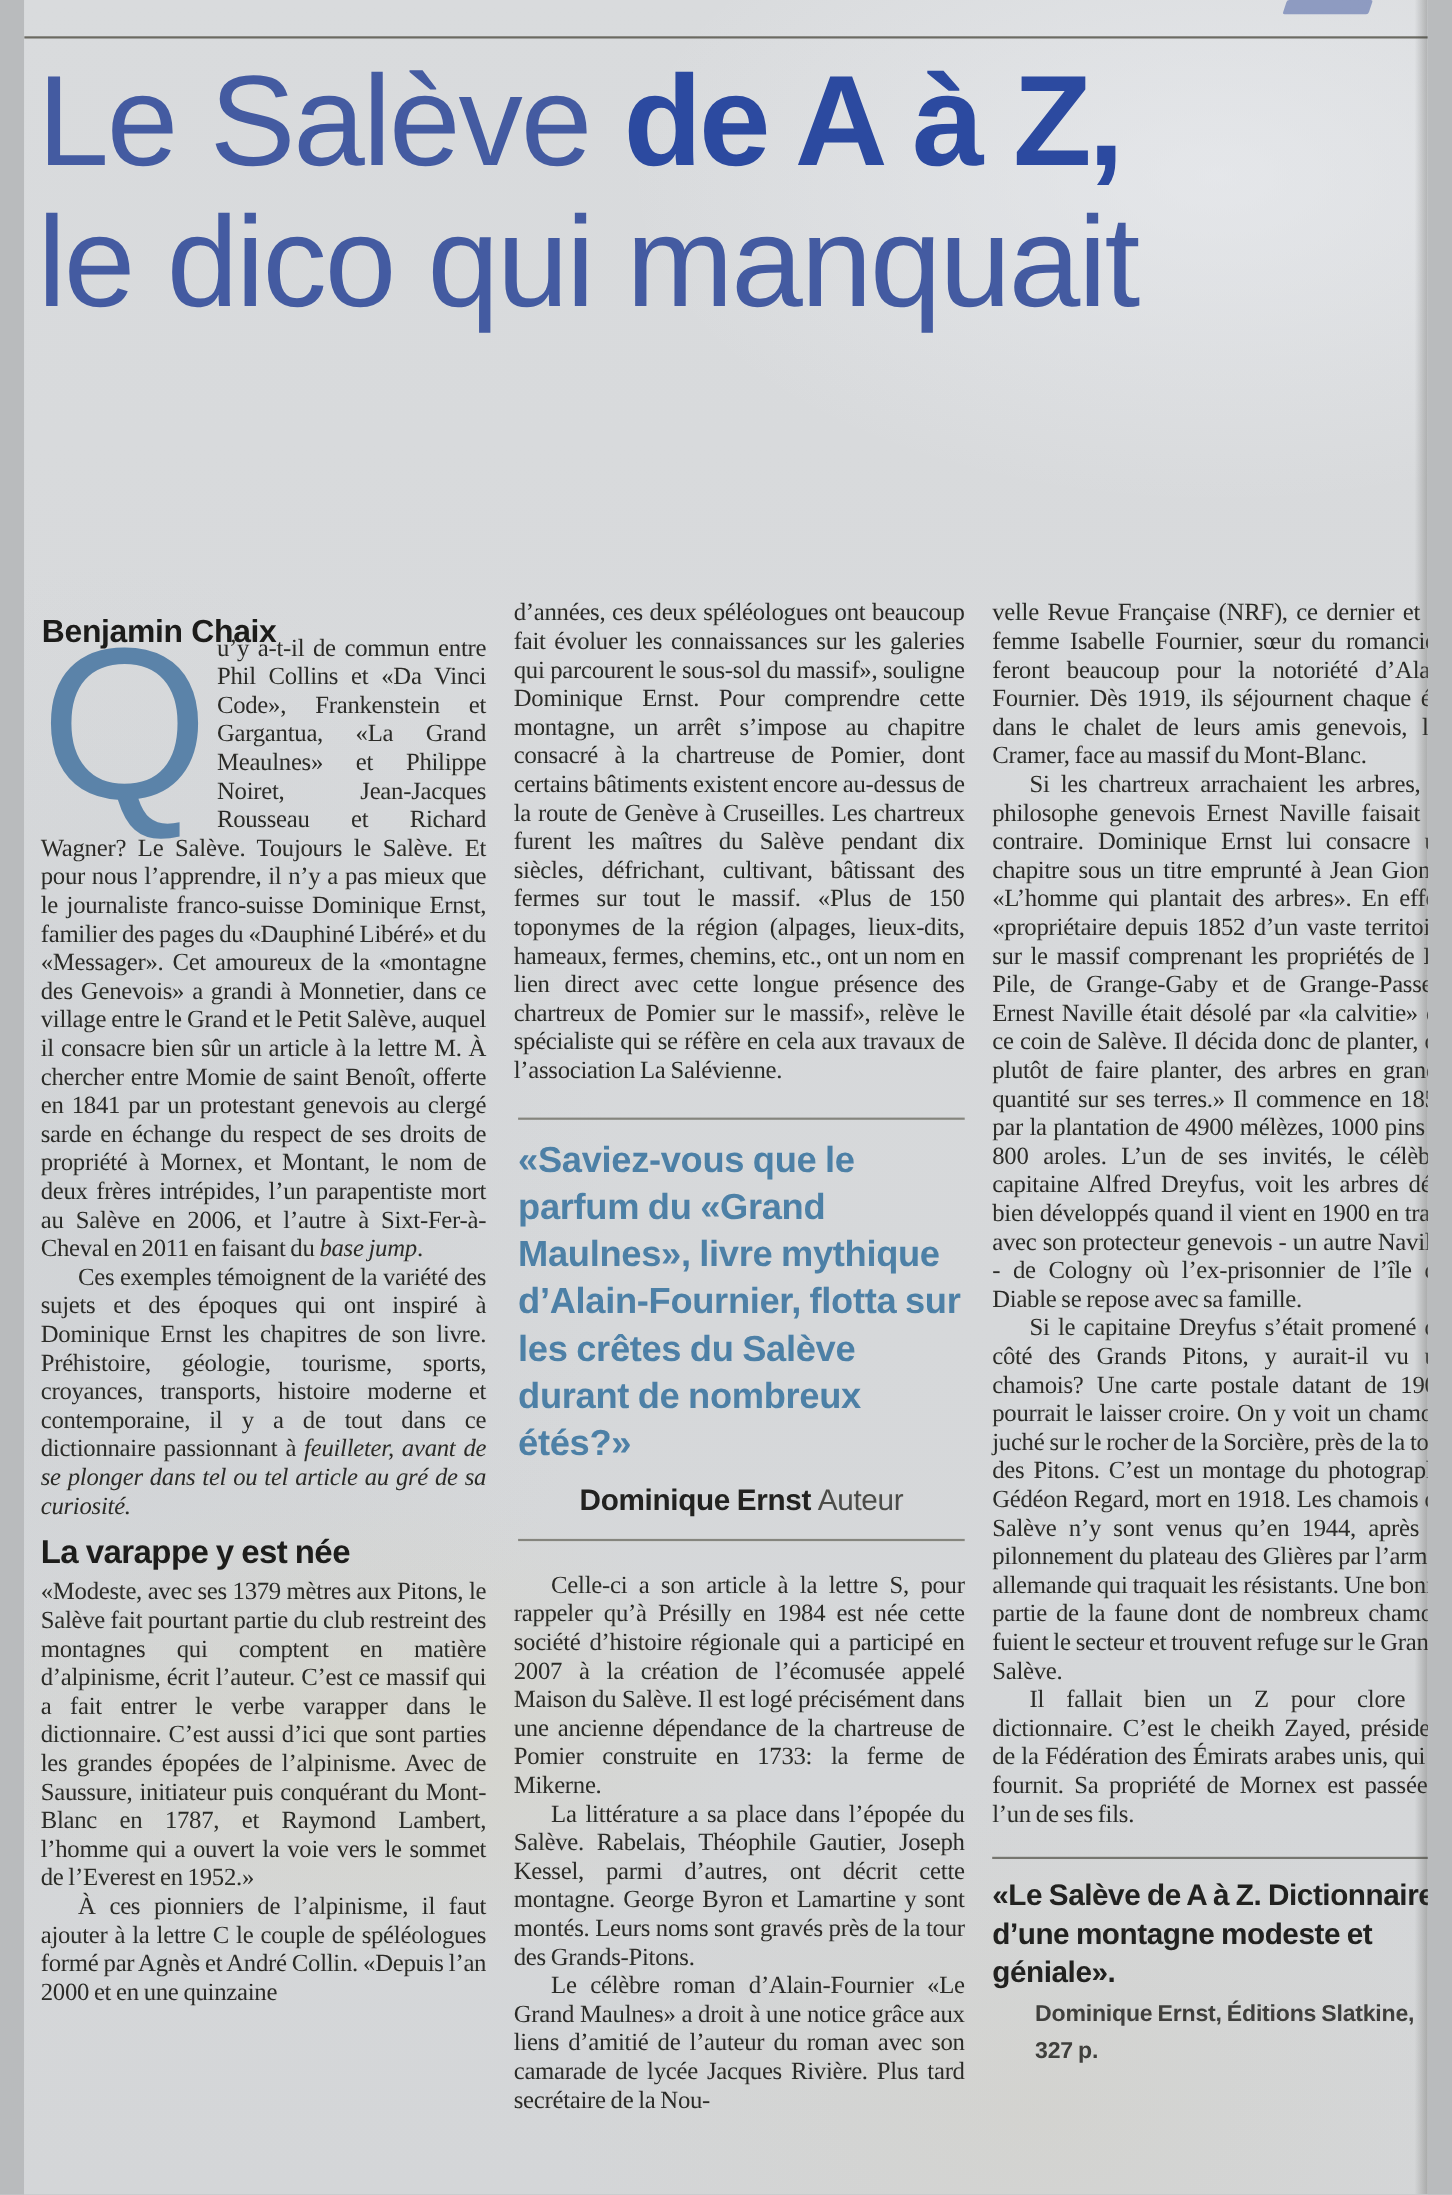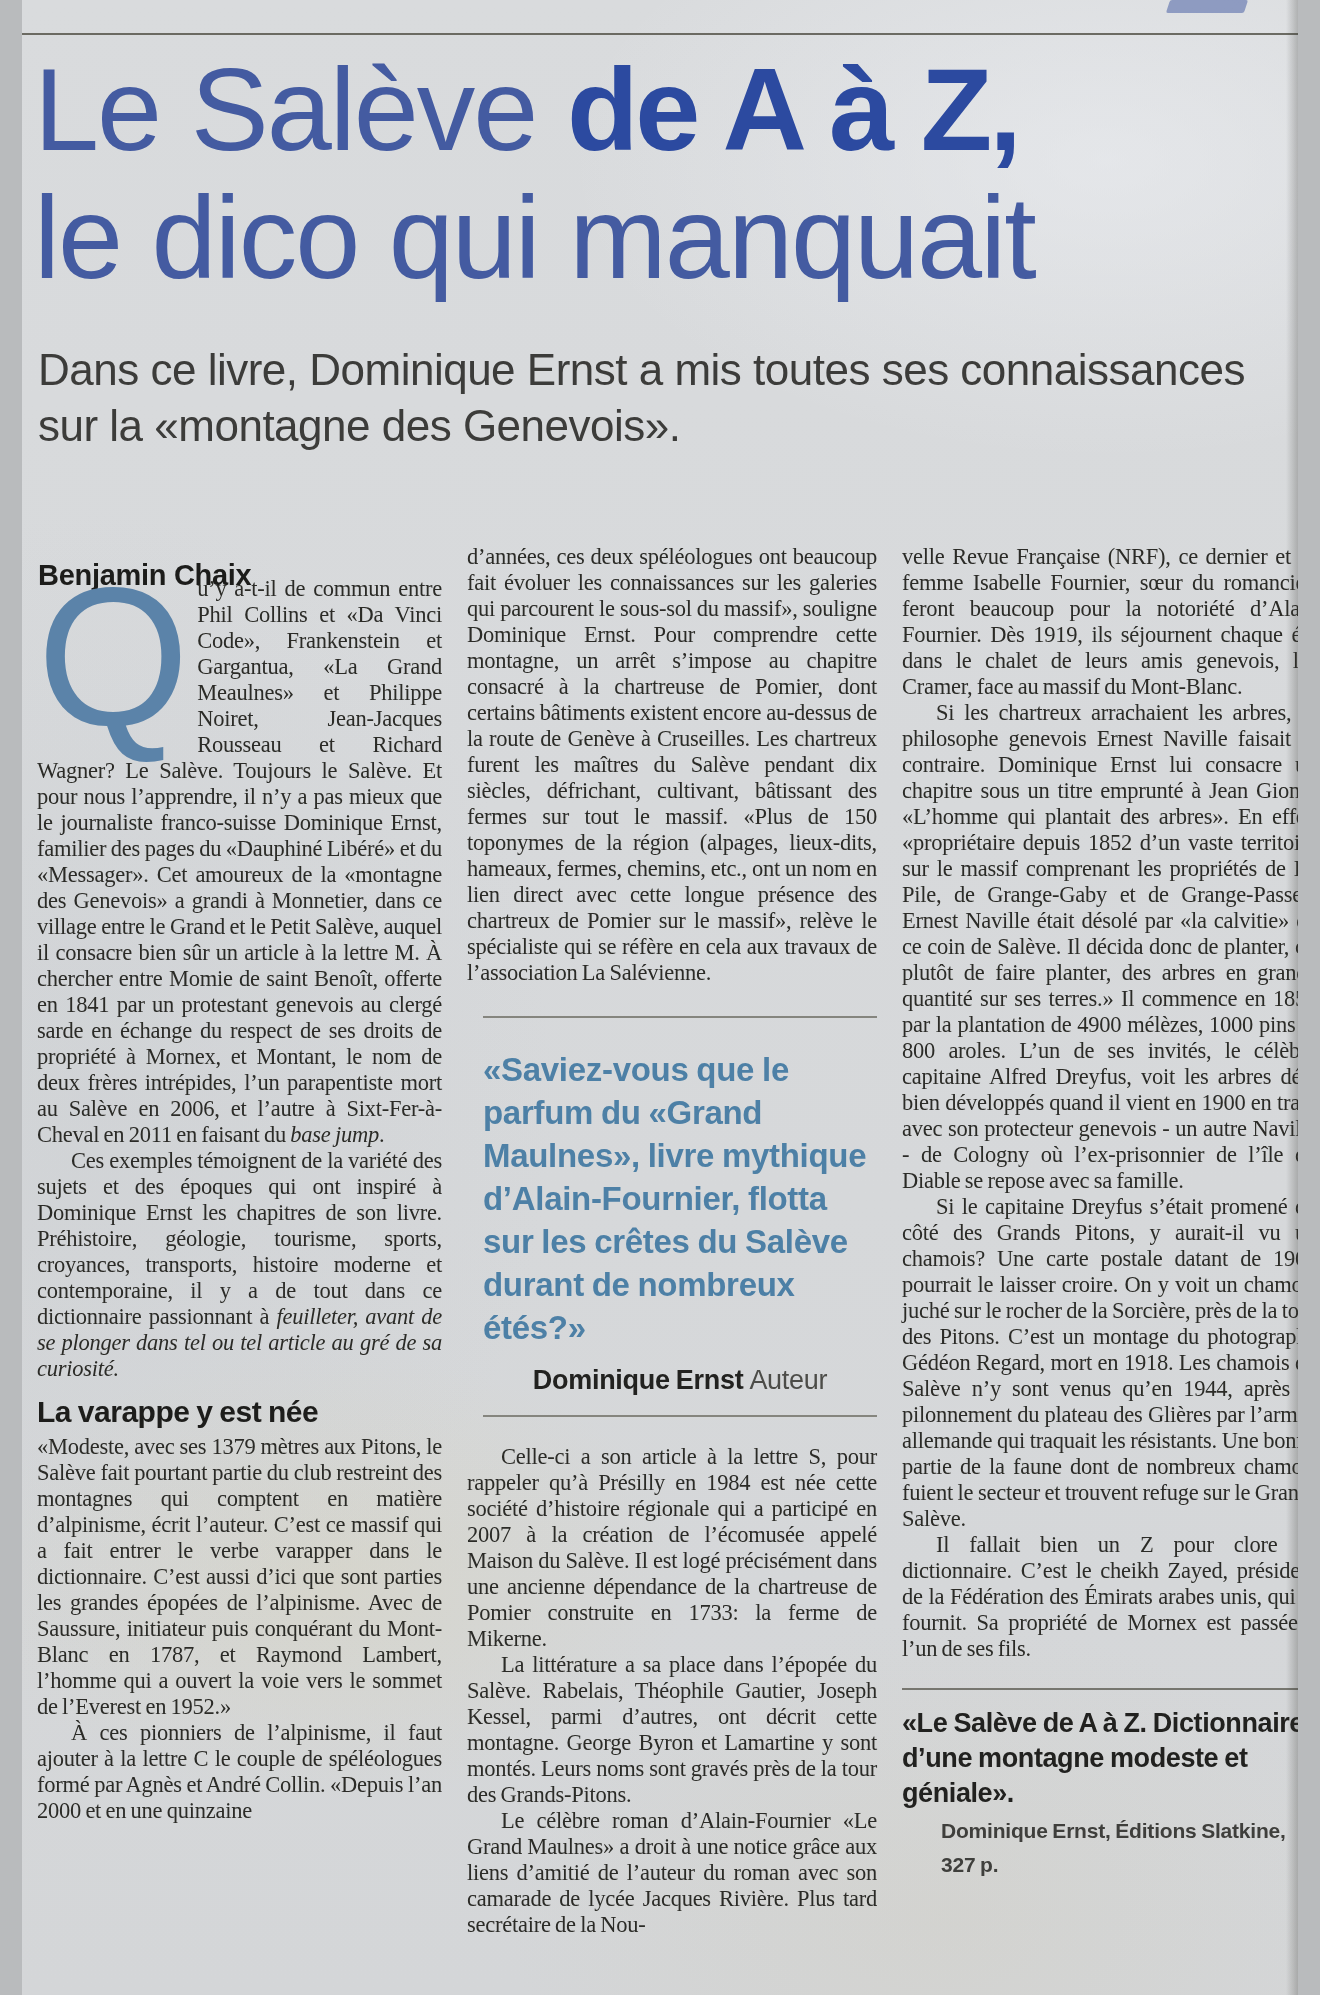--- a/index.html
+++ b/index.html
@@ -103,24 +103,24 @@
   .section-heading {
     margin: 13px 0 5px 0;
     font-family: "Liberation Sans", sans-serif;
     font-weight: 700; font-size: 30px; line-height: 34px;
     letter-spacing: -0.5px;
     color: #1d1d1b;
   }
 
   
   .pullquote {
-    margin: 30px 0 27px 16px;
+    margin: 30px 0 27px 4px;
     border-top: 2px solid #85857e;
     border-bottom: 2px solid #85857e;
-    padding: 30px 0 22px 0;
+    padding: 14px 0 22px 0;
   }
   .pullquote blockquote {
     margin: 0;
     font-family: "Liberation Sans", sans-serif;
     font-weight: 700;
     font-size: 33px; line-height: 43px;
     letter-spacing: -0.3px;
     color: #4d80a6;
     text-align: left;
   }
@@ -159,21 +159,20 @@
 </head>
 <body>
 
 <div class="page">
 
   <div class="top-rule"></div>
   <div class="corner-smudge"></div>
 
   <header class="header">
     <h1 class="headline"><span class="hl-light">Le Salève </span><span class="hl-bold">de A à Z,</span><span class="hl-light hl-line2">le dico qui manquait</span></h1>
-    <p class="subtitle">Dans ce livre, Dominique Ernst a mis toutes ses connaissances sur la «montagne des Genevois».</p>
   </header>
 
   <div class="byline">Benjamin Chaix</div>
 
   <section class="col col1">
     <p><span class="dropcap">Q</span><span>u’y a-t-il de commun entre Phil Collins et «Da Vinci Code», Frankenstein et Gargantua, «La Grand Meaulnes» et Philippe Noiret, Jean-Jacques Rousseau et Richard Wagner? Le Salève. Toujours le Salève. Et pour nous l’apprendre, il n’y a pas mieux que le journaliste franco-suisse Dominique Ernst, familier des pages du «Dauphiné Libéré» et du «Messager». Cet amoureux de la «montagne des Genevois» a grandi à Monnetier, dans ce village entre le Grand et le Petit Salève, auquel il consacre bien sûr un article à la lettre M. À chercher entre Momie de saint Benoît, offerte en 1841 par un protestant genevois au clergé sarde en échange du respect de ses droits de propriété à Mornex, et Montant, le nom de deux frères intrépides, l’un parapentiste mort au Salève en 2006, et l’autre à Sixt-Fer-à-Cheval en 2011 en faisant du </span><em>base jump</em><span>.</span></p>
     <p class="indent"><span>Ces exemples témoignent de la variété des sujets et des époques qui ont inspiré à Dominique Ernst les chapitres de son livre. Préhistoire, géologie, tourisme, sports, croyances, transports, histoire moderne et contemporaine, il y a de tout dans ce dictionnaire passionnant à </span><em>feuilleter, avant de se plonger dans tel ou tel article au gré de sa curiosité.</em></p>
     <h2 class="section-heading">La varappe y est née</h2>
     <p>«Modeste, avec ses 1379 mètres aux Pitons, le Salève fait pourtant partie du club restreint des montagnes qui comptent en matière d’alpinisme, écrit l’auteur. C’est ce massif qui a fait entrer le verbe varapper dans le dictionnaire. C’est aussi d’ici que sont parties les grandes épopées de l’alpinisme. Avec de Saussure, initiateur puis conquérant du Mont-Blanc en 1787, et Raymond Lambert, l’homme qui a ouvert la voie vers le sommet de l’Everest en 1952.»</p>
     <p class="indent">À ces pionniers de l’alpinisme, il faut ajouter à la lettre C le couple de spéléologues formé par Agnès et André Collin. «Depuis l’an 2000 et en une quinzaine</p>

